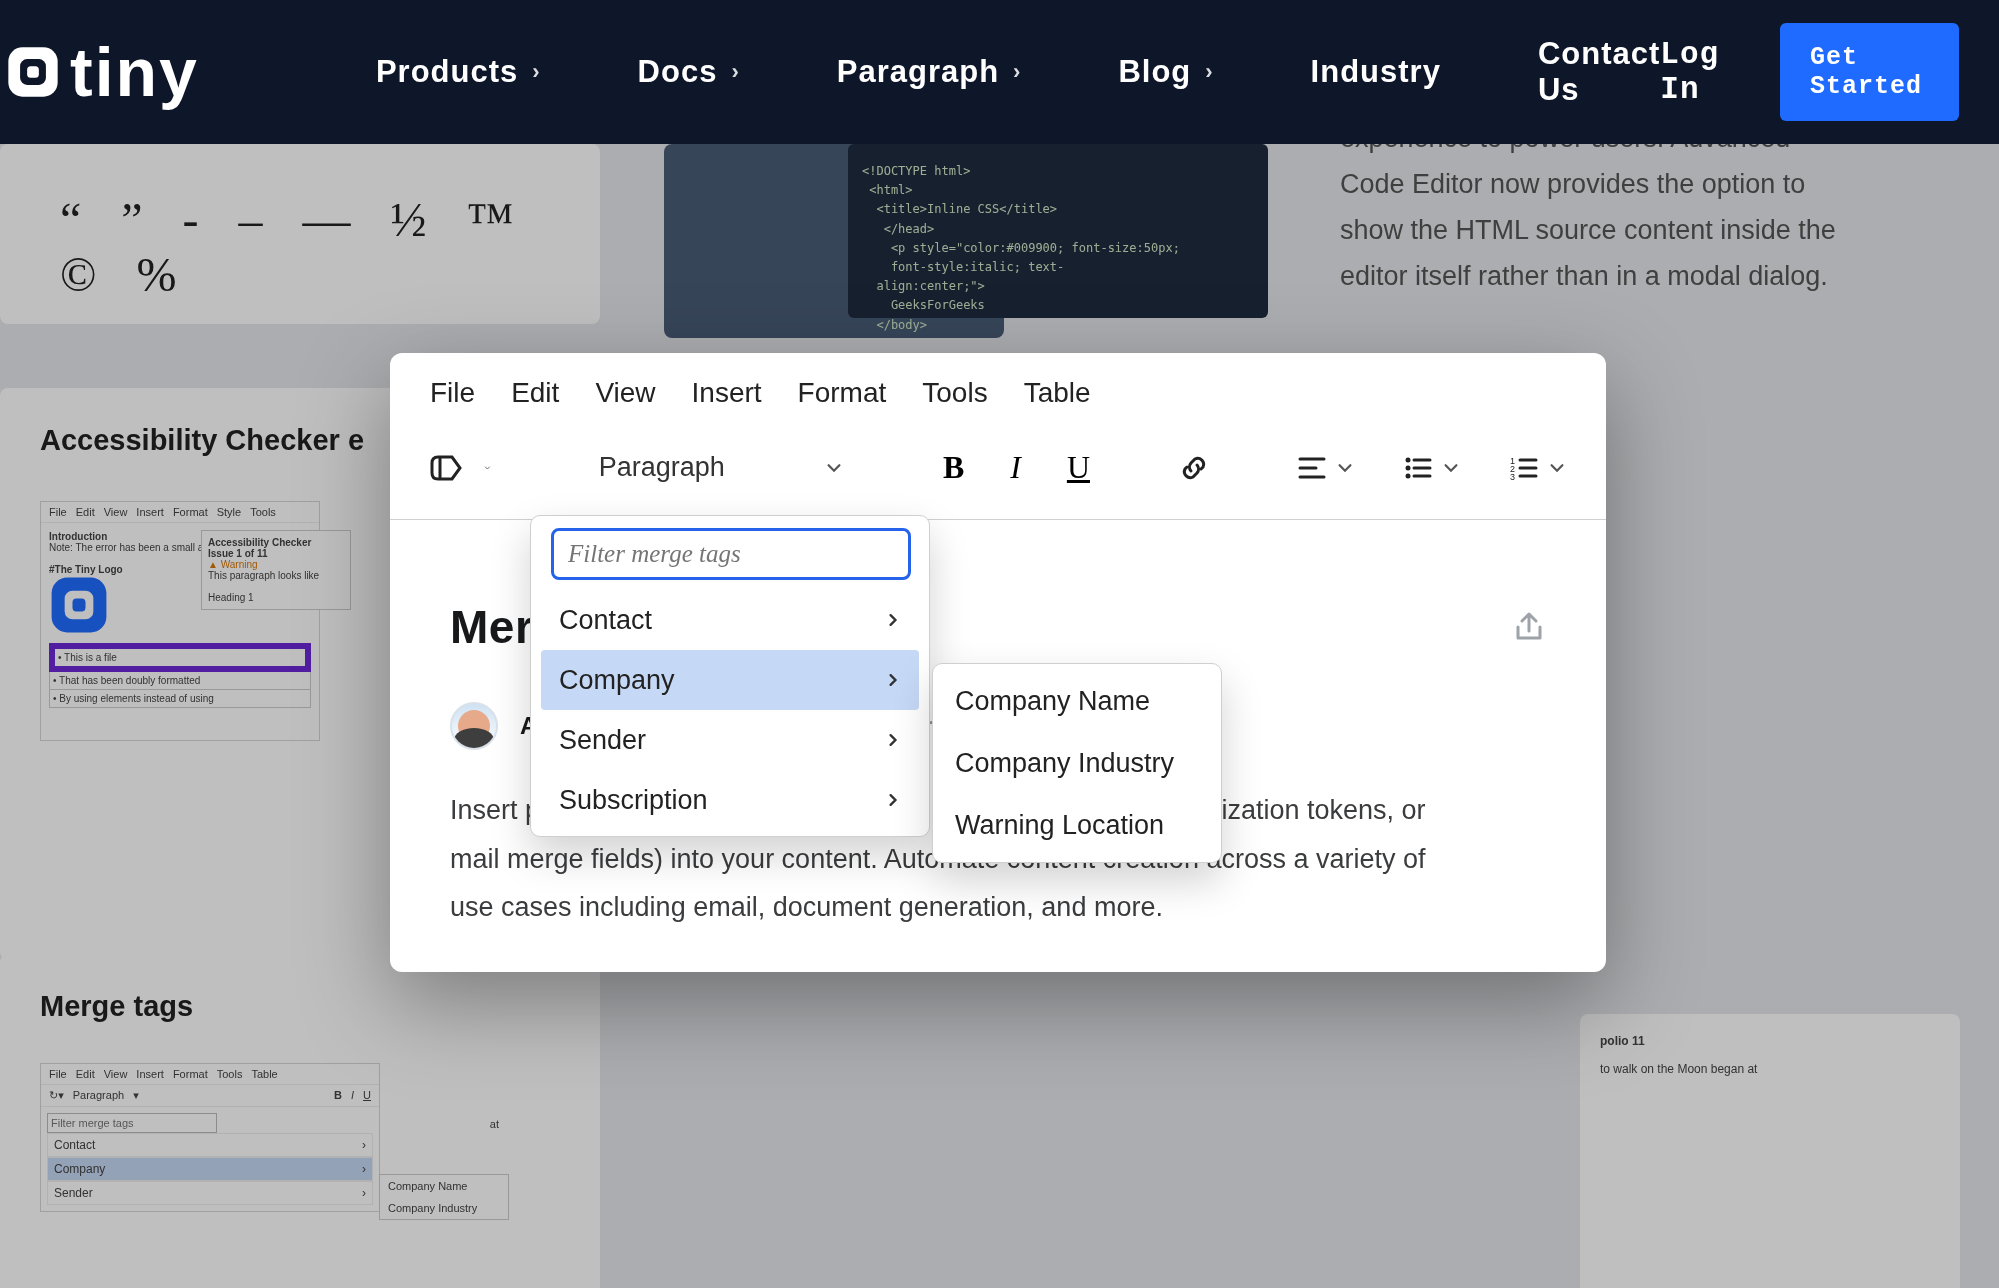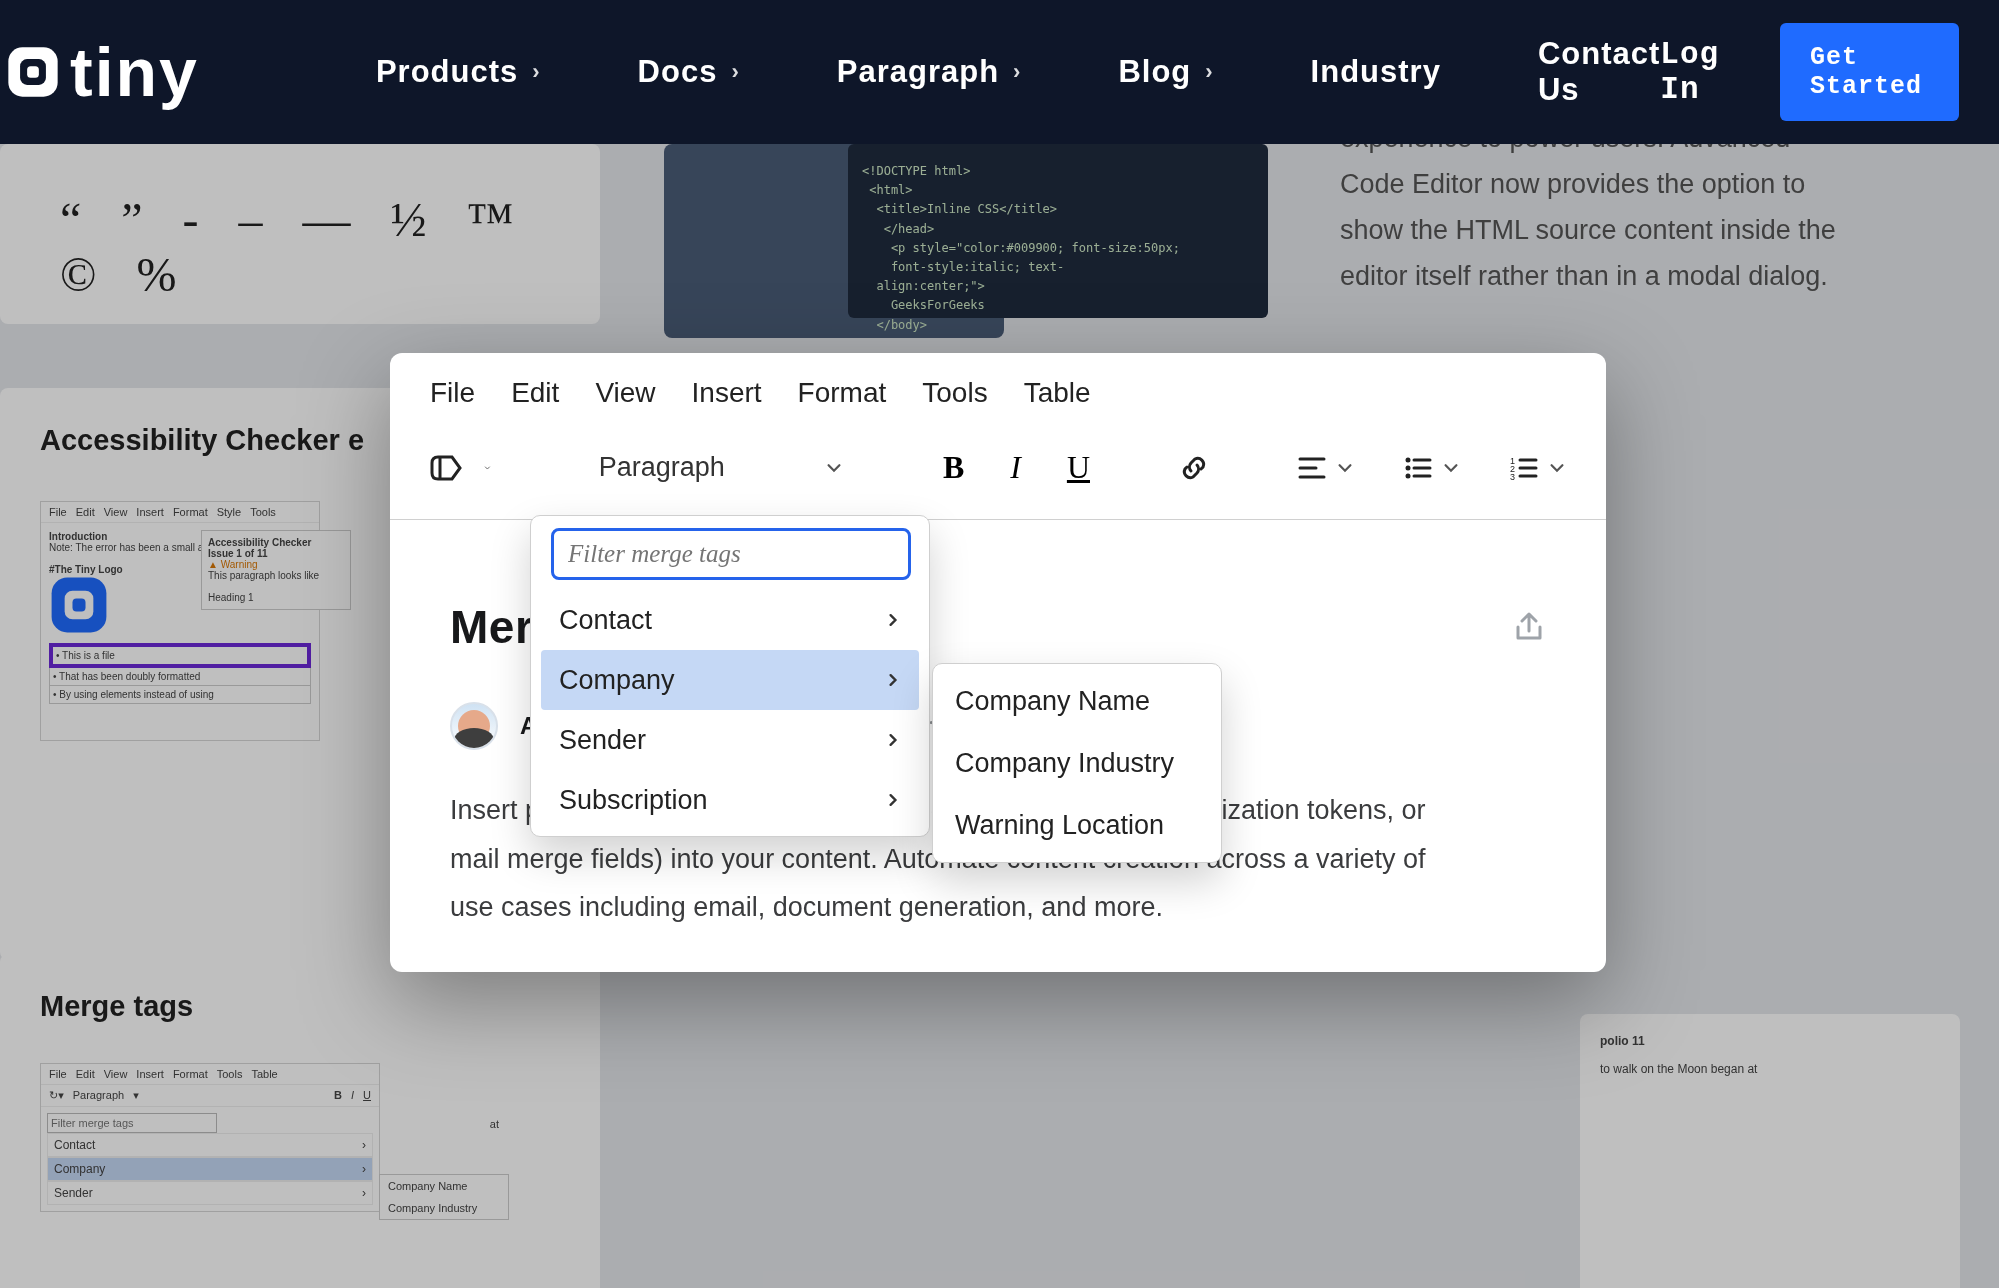--- a/index.html
+++ b/index.html
@@ -142,21 +142,21 @@
       </div>
       <div class="pbody" style="font-size:10px;">
         <b>Introduction</b><br>
         <span>Note: The error has been a small a</span><br><br>
         <b>#The Tiny Logo</b><br>
         <svg width="60" height="60" viewBox="0 0 46 46">
             <rect x="2" y="2" width="42" height="42" rx="12" fill="#1f6bff"></rect>
             <rect x="12" y="12" width="22" height="22" rx="6" fill="#fff"></rect>
             <rect x="18" y="18" width="10" height="10" rx="3" fill="#1f6bff"></rect>
           </svg>
-        <div style="border:4px solid #6d28d9;margin-top:6px;padding:3px;">• <span>This is a file</span></div>
+        <div style="border:6px solid #6d28d9;margin-top:6px;padding:3px;">• <span>This is a file</span></div>
         <div style="border:1px solid #ccc;border-top:none;padding:3px;">• <span>That has been doubly formatted</span></div>
         <div style="border:1px solid #ccc;border-top:none;padding:3px;">• <span>By using elements instead of using</span></div>
       </div>
       <div style="position:absolute; left:160px; top:28px; width:150px; background:#fff; border:1px solid #ccc; font-size:10px; padding:6px;">
         <b>Accessibility Checker</b><br>
         <b>Issue 1 of 11</b><br>
         <span style="color:#d97706;text-align:right;">▲ <span>Warning</span></span><br>
         <span>This paragraph looks like</span><br><br>
         <span>Heading 1</span>
       </div>

